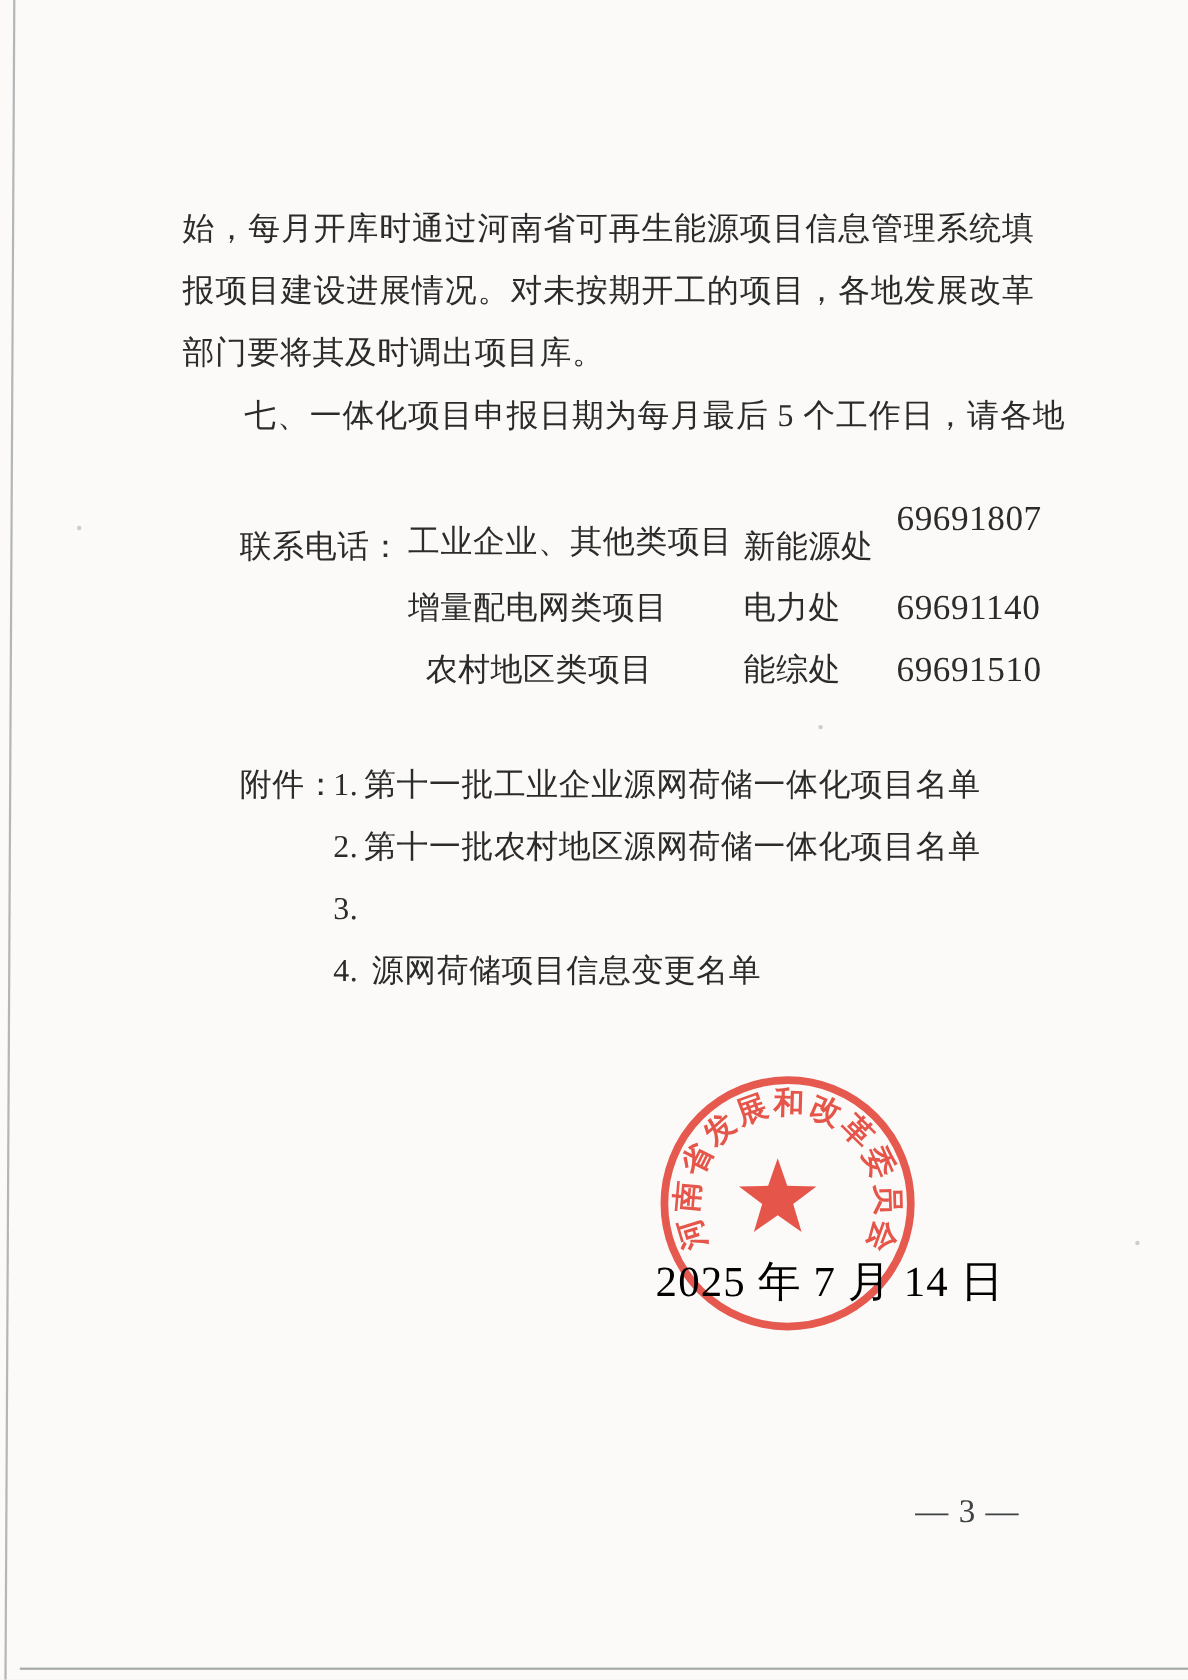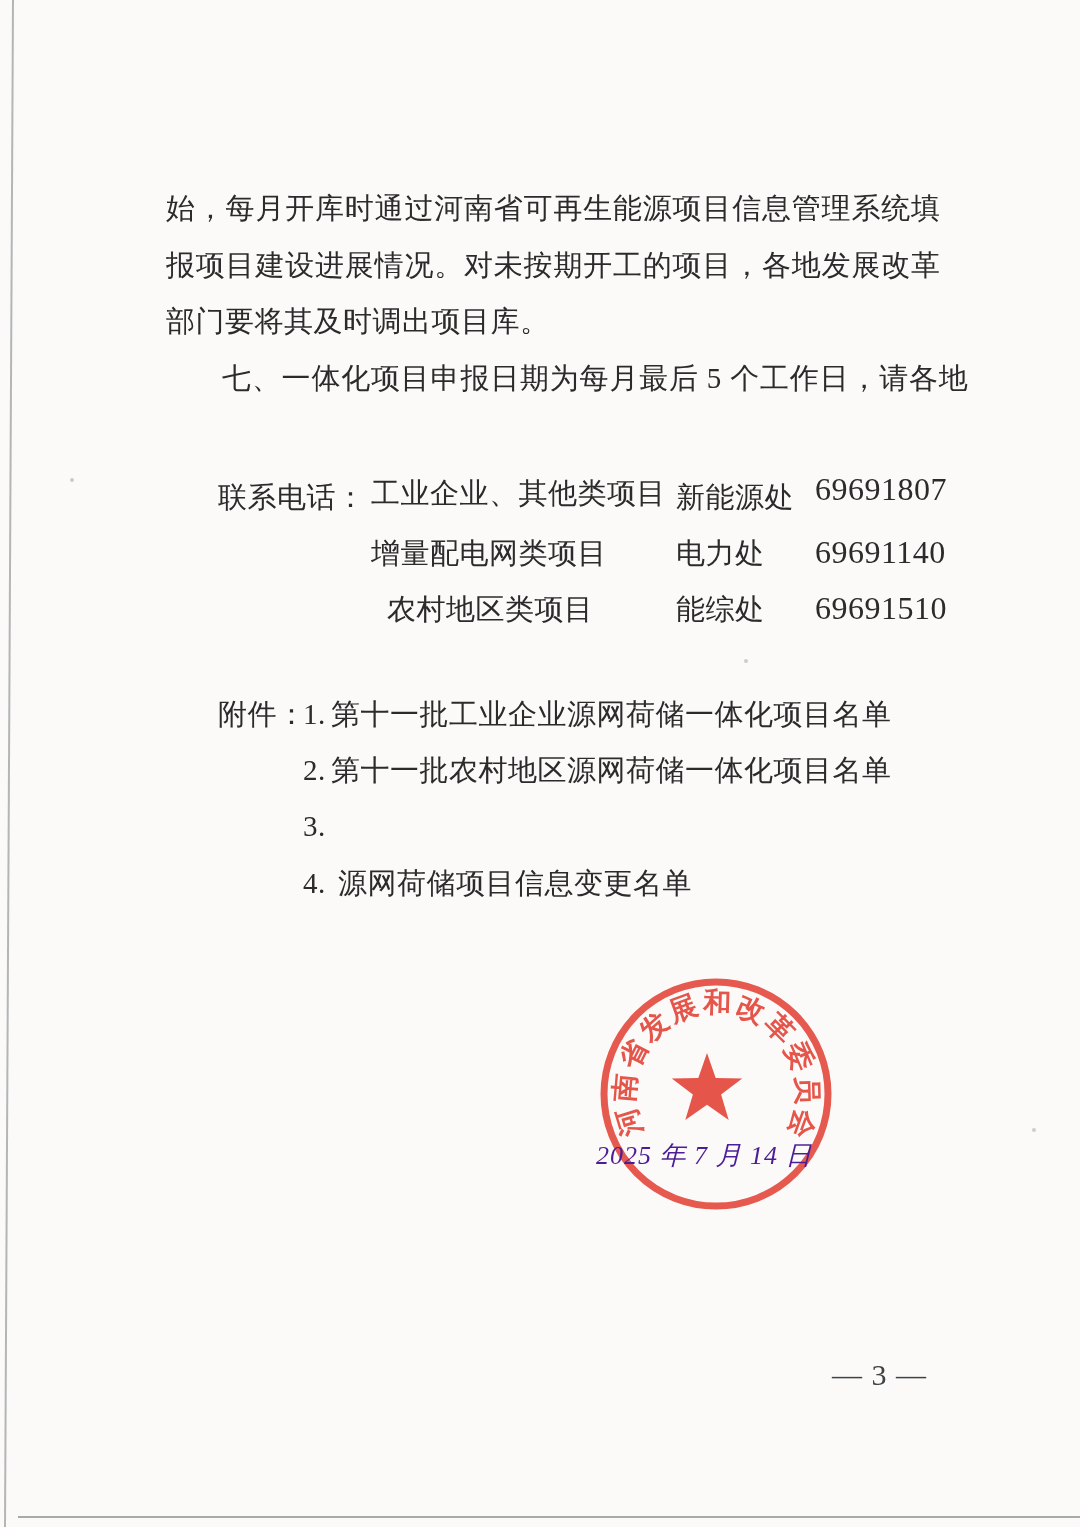--- a/index.html
+++ b/index.html
@@ -36,22 +36,22 @@
     font-size: 29px;
     line-height: 1.2;
     white-space: nowrap;
     color: #2b2b2b;
     letter-spacing: 0.5px;
   }
   .just { letter-spacing: 0.8px; }
   .num  { font-size: 32px; letter-spacing: 0.5px; }
   .date {
     position: absolute; left: 596px; top: 1138px;
-    font-size: 26px; white-space: nowrap; color: #4c1d95;
-    z-index: 3; letter-spacing: 1px; font-style: italic;
+    font-size: 39px; white-space: nowrap; color: #000000;
+    z-index: 3; letter-spacing: 1px;
   }
   .pageno {
     position: absolute; left: 832px; top: 1358px;
     font-size: 30px; color: #3f4245; white-space: nowrap; letter-spacing: 1px;
   }
   .seal {
     position: absolute; left: 586px; top: 964px;
     width: 260px; height: 260px; z-index: 2;
     opacity: 0.93;
   }
@@ -74,21 +74,21 @@
   <div class="txt just" style="left:166px; top:191px;">始，每月开库时通过河南省可再生能源项目信息管理系统填</div>
   <div class="txt" style="left:166px; top:304px;">部门要将其及时调出项目库。</div>
   <div class="txt just" style="left:166px; top:248px;">报项目建设进展情况。对未按期开工的项目，各地发展改革</div>
 
   <div class="txt just" style="left:222px; top:361px;text-align:right;">七、一体化项目申报日期为每月最后 5 个工作日，请各地</div>
 
   <div class="txt" style="left:218px; top:480px;">联系电话：</div>
 
   <div class="txt" style="left:371px; top:476px;">工业企业、其他类项目</div>
   <div class="txt" style="left:676px; top:480px;">新能源处</div>
-  <div class="txt num" style="left:815px; top:470px;">69691807</div>
+  <div class="txt num" style="left:815px; top:452px;">69691807</div>
 
   <div class="txt" style="left:371px; top:536px;">增量配电网类项目</div>
   <div class="txt" style="left:676px; top:536px;">电力处</div>
   <div class="txt num" style="left:815px; top:533px;">69691140</div>
 
   <div class="txt" style="left:387px; top:592px;text-align:center;">农村地区类项目</div>
   <div class="txt" style="left:676px; top:592px;">能综处</div>
   <div class="txt num" style="left:815px; top:589px;">69691510</div>
 
   <div class="txt" style="left:218px; top:697px;">附件：</div>

